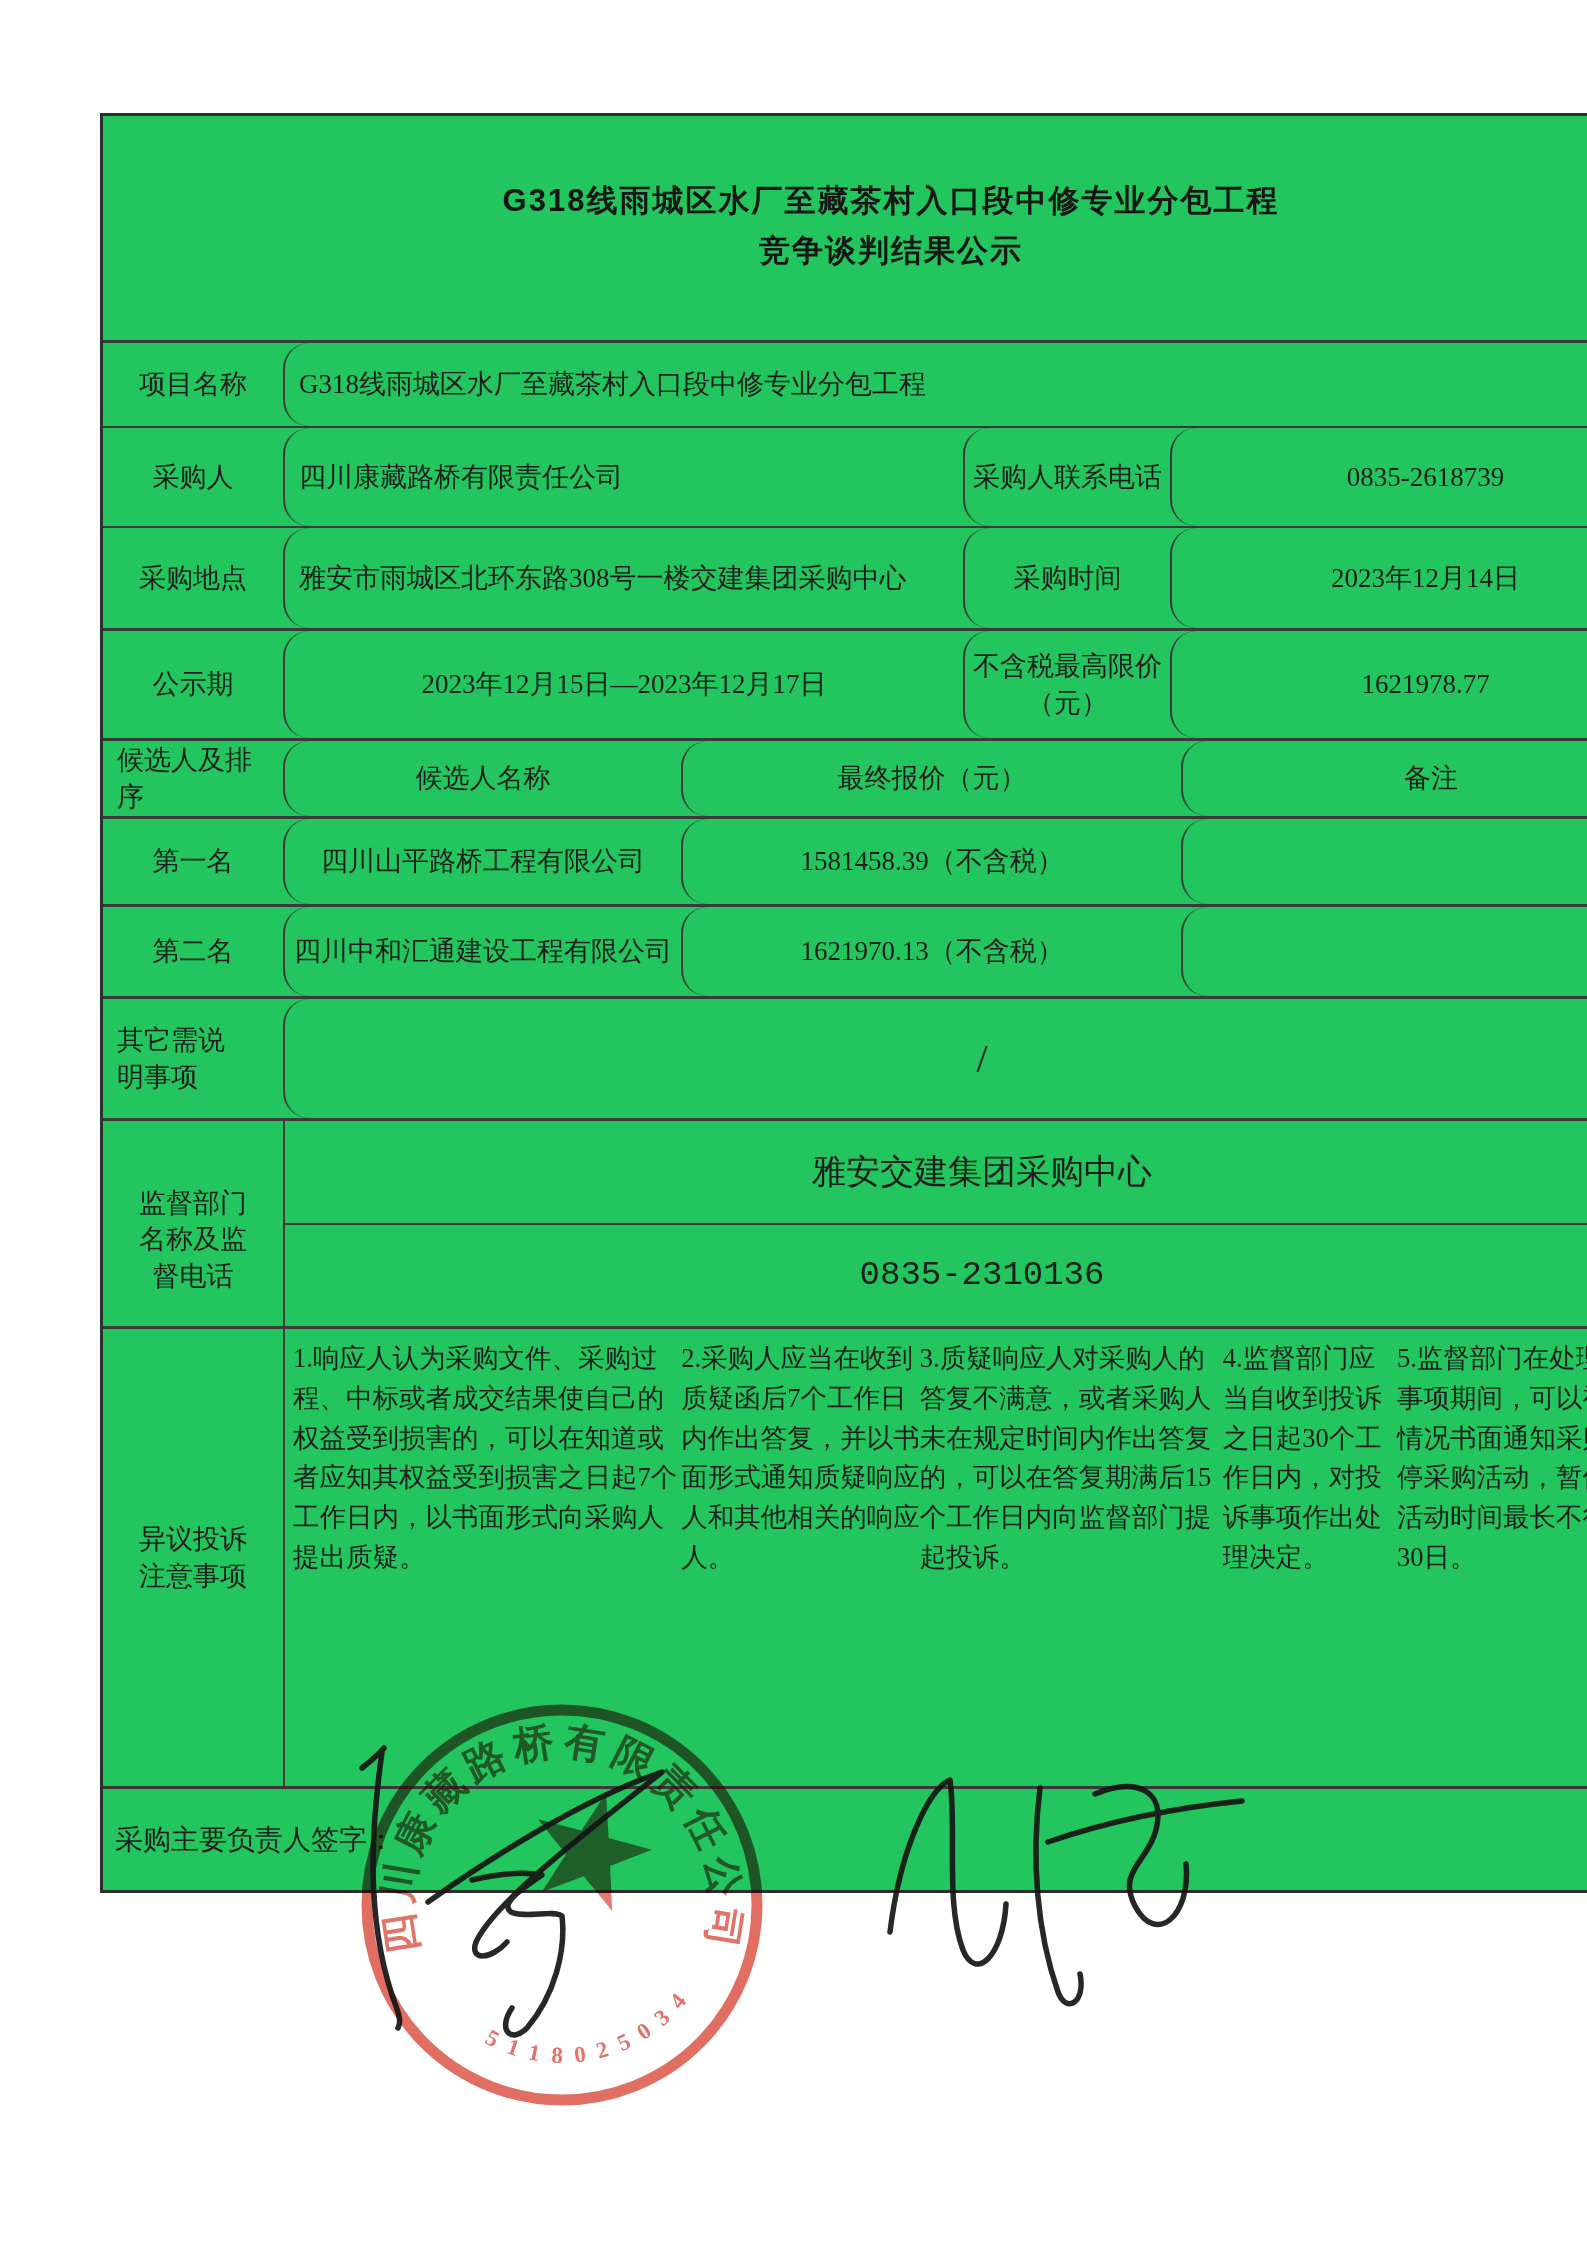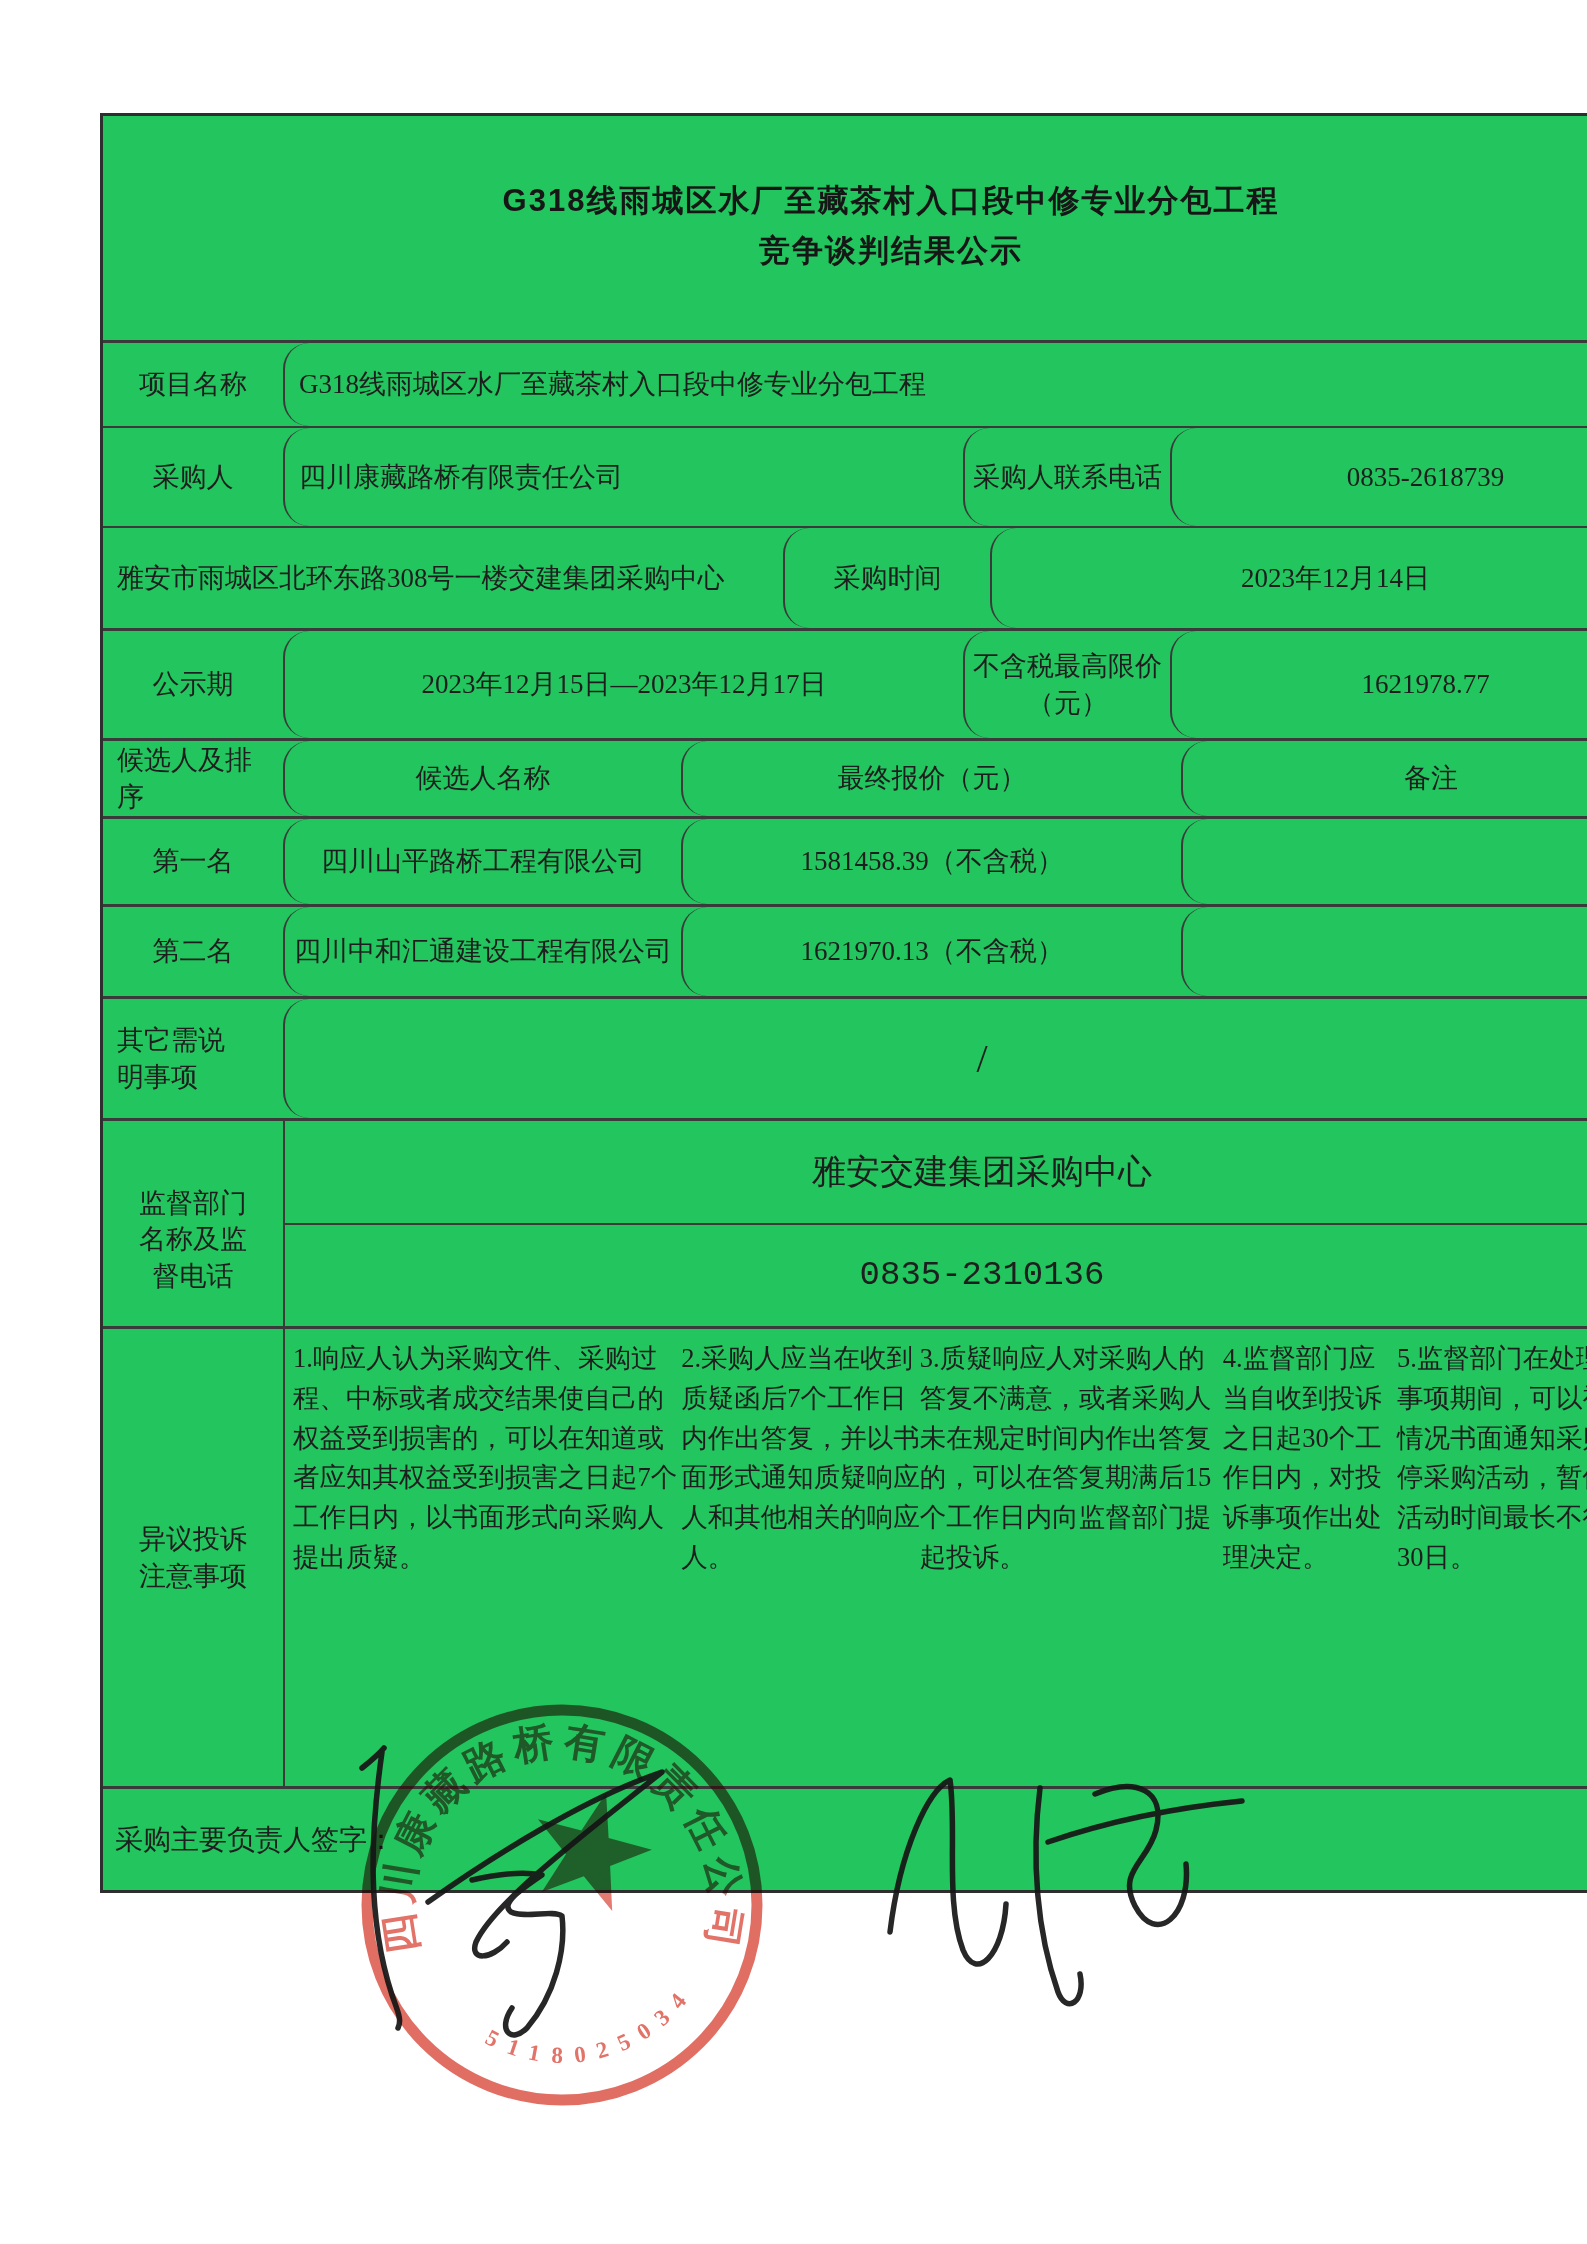--- a/index.html
+++ b/index.html
@@ -93,20 +93,21 @@
     </div>
 
     <div class="row r-purchaser">
       <div class="cell label-col">采购人</div>
       <div class="cell val-main left">四川康藏路桥有限责任公司</div>
       <div class="cell sub-label">采购人联系电话</div>
       <div class="cell sub-val">0835-2618739</div>
     </div>
 
     <div class="row r-location">
+      <div class="cell label-col">采购地点</div>
       <div class="cell val-main left">雅安市雨城区北环东路308号一楼交建集团采购中心</div>
       <div class="cell sub-label">采购时间</div>
       <div class="cell sub-val">2023年12月14日</div>
     </div>
 
     <div class="row r-publicity thick">
       <div class="cell label-col">公示期</div>
       <div class="cell val-main">2023年12月15日—2023年12月17日</div>
       <div class="cell sub-label">不含税最高限价（元）</div>
       <div class="cell sub-val">1621978.77</div>

